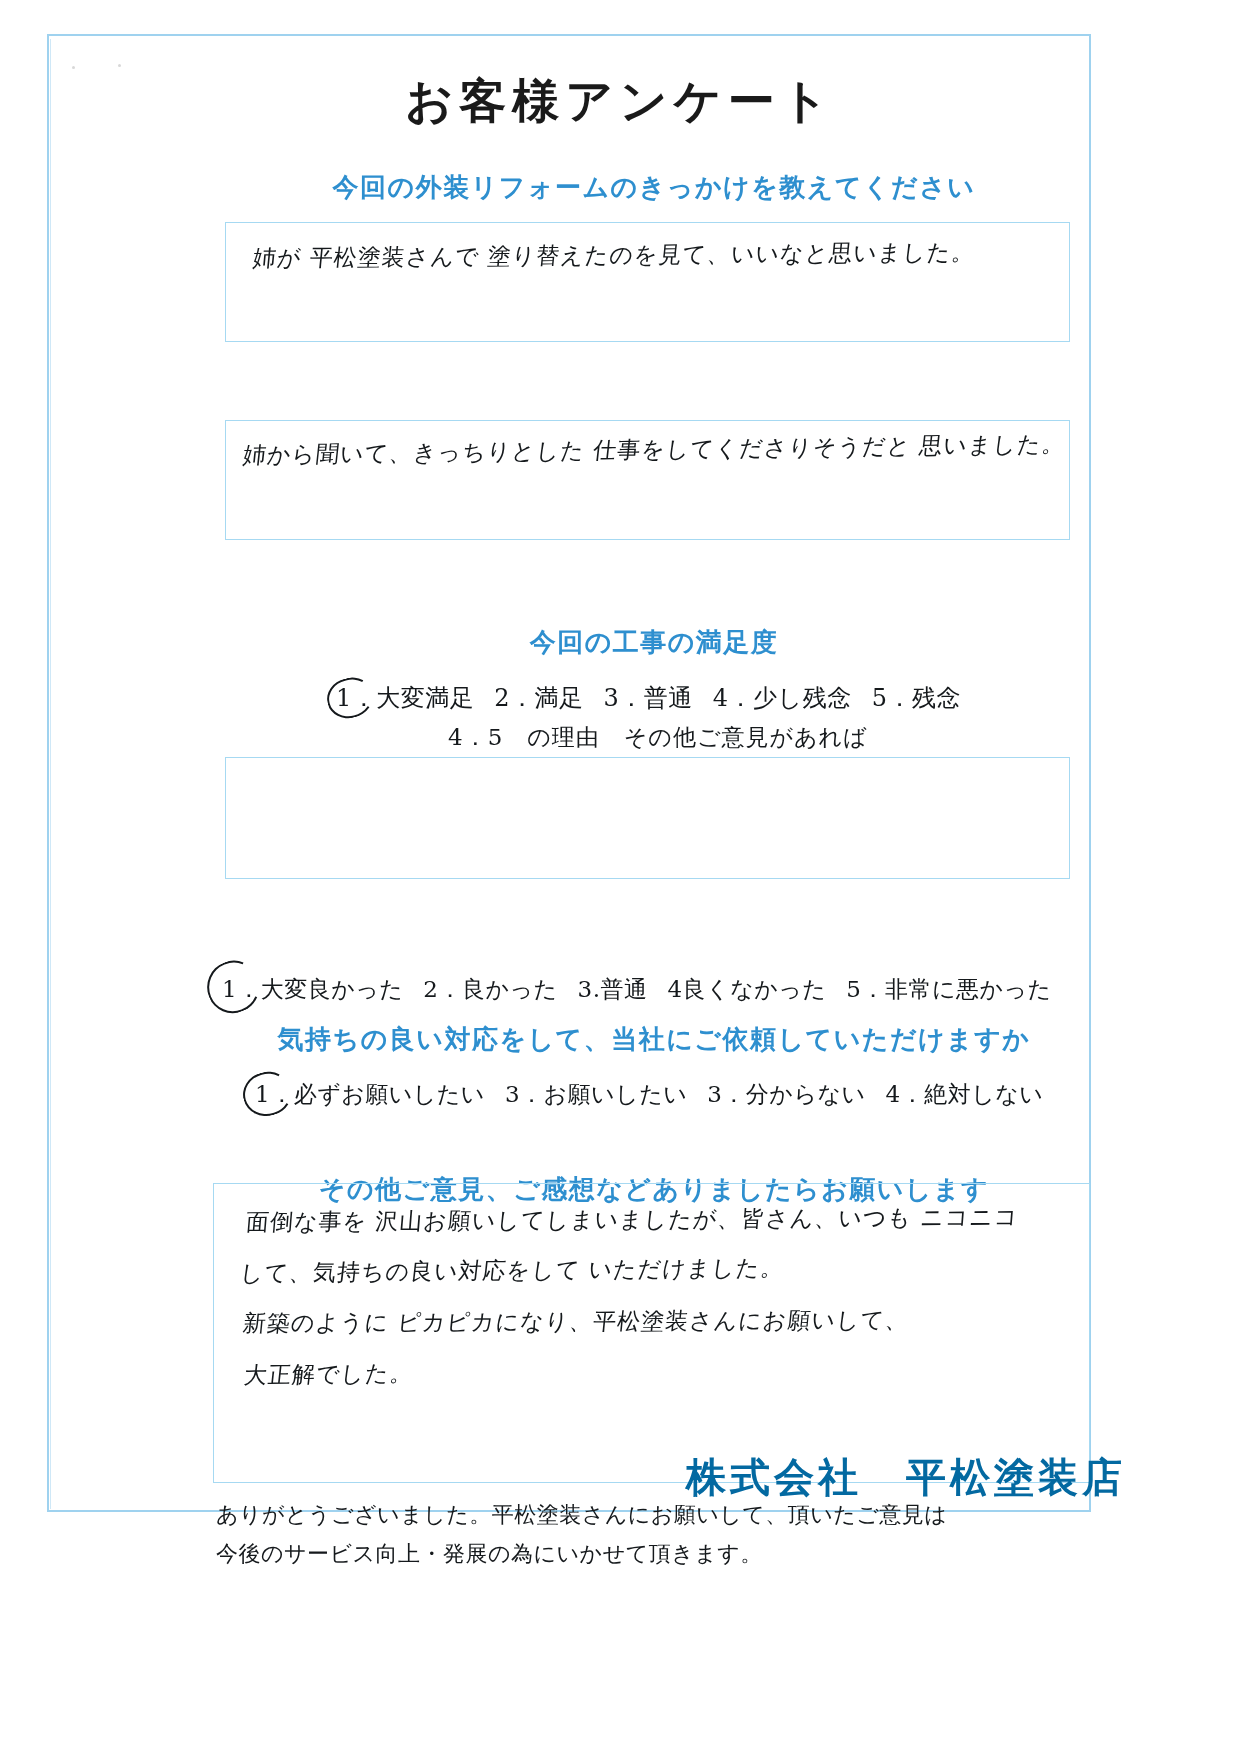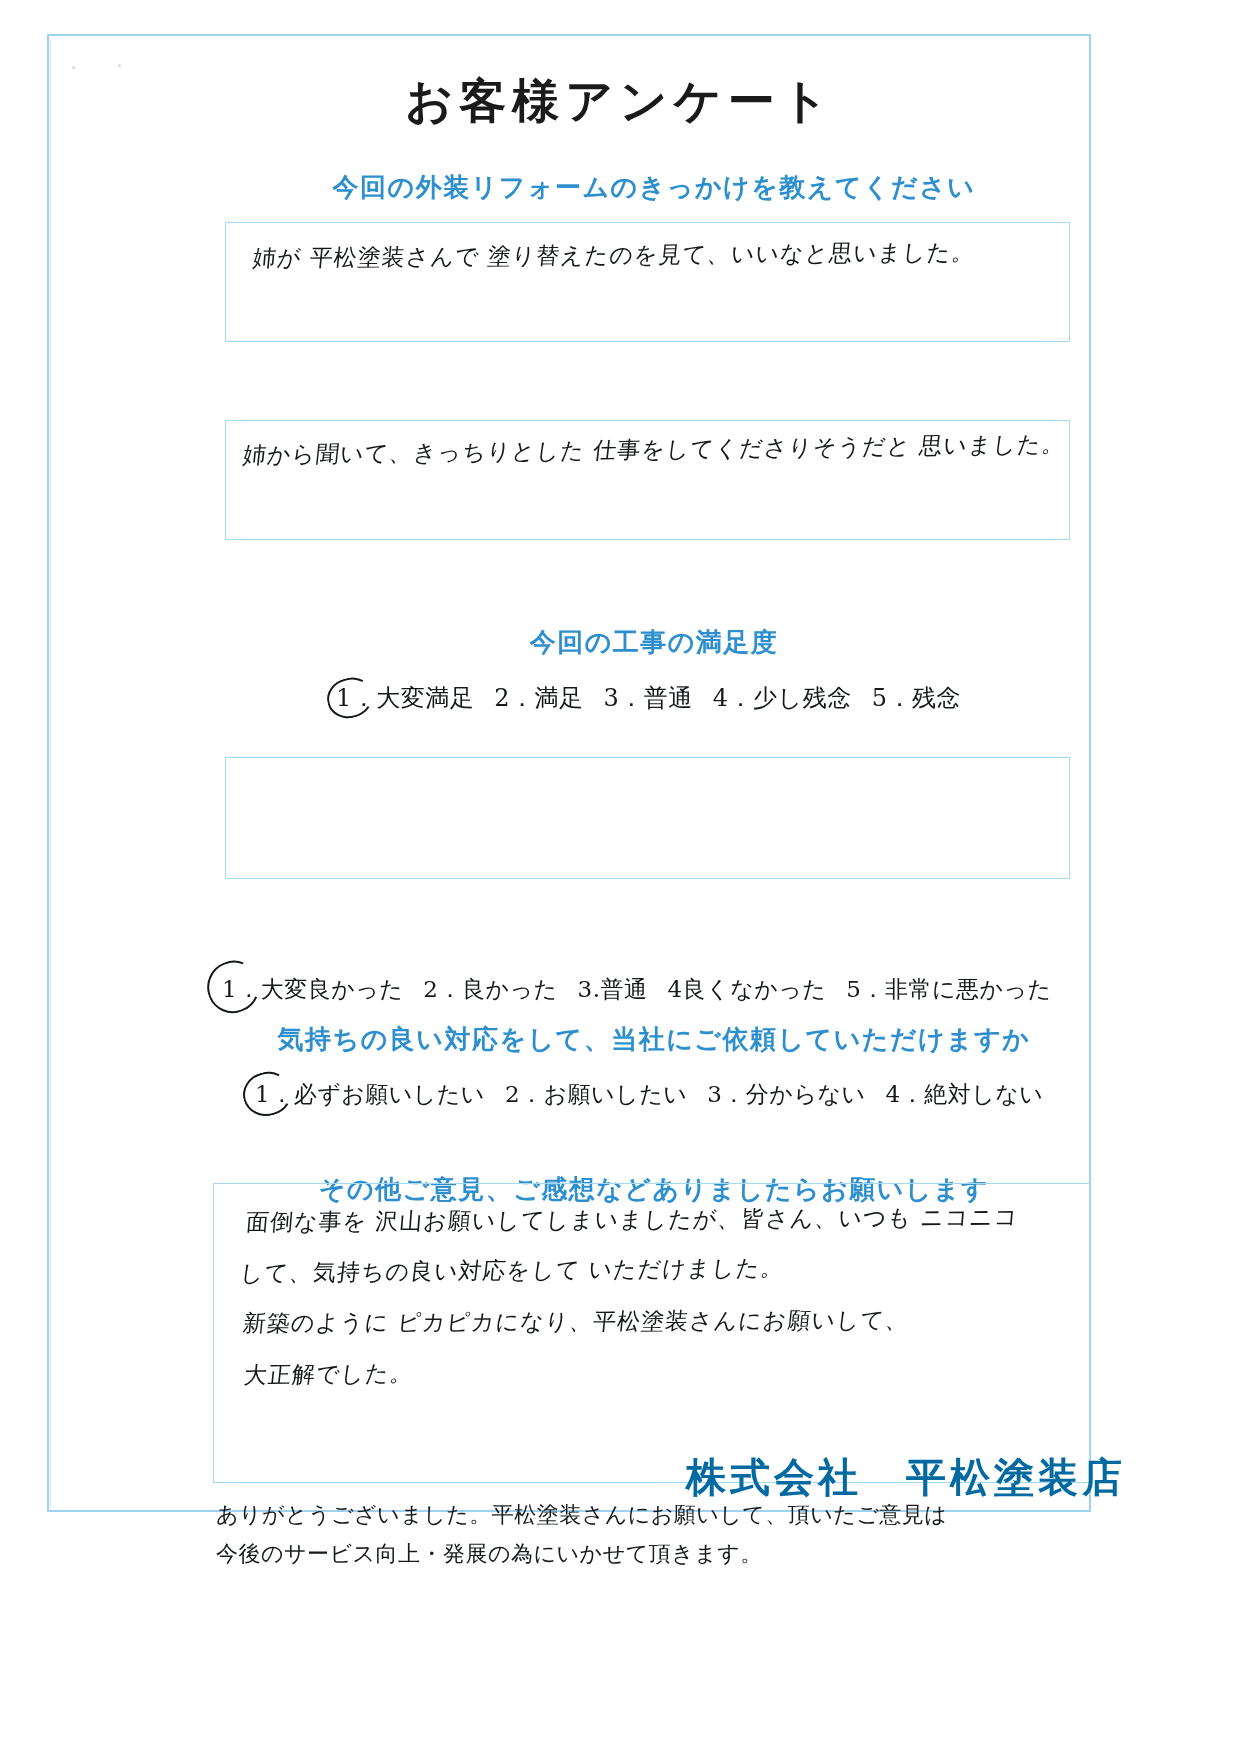--- a/index.html
+++ b/index.html
@@ -186,34 +186,35 @@
   <div class="abox" style="left:225px; top:420px; width:845px; height:120px;"></div>
   <div class="hand l2" style="left:243px; top:440px;">姉から聞いて、きっちりとした 仕事をしてくださりそうだと 思いました。</div>
 
   <div class="qhead" style="top:625px;">今回の工事の満足度</div>
 
   <div class="circlemark" style="left:327px; top:678px;"></div>
   <div class="optrow" style="left:336px; top:682px;">
     <span class="opt">1．大変満足</span><span class="opt">2．満足</span><span class="opt">3．普通</span><span class="opt">4．少し残念</span><span class="opt">5．残念</span>
   </div>
 
+  <div class="subrow" style="left:448px; top:722px;">4．5　の理由　その他ご意見があれば</div>
 
   <div class="abox" style="left:225px; top:757px; width:845px; height:122px;"></div>
 
 
   <div class="circlemark c2" style="left:207px; top:961px;"></div>
   <div class="optrow" style="left:222px; top:974px; font-size:23px;">
     <span class="opt">1．大変良かった</span><span class="opt">2．良かった</span><span class="opt">3.普通</span><span class="opt">4良くなかった</span><span class="opt">5．非常に悪かった</span>
   </div>
 
   <div class="qhead" style="top:1022px;">気持ちの良い対応をして、当社にご依頼していただけますか</div>
 
   <div class="circlemark c3" style="left:243px; top:1072px;"></div>
   <div class="optrow" style="left:255px; top:1079px; font-size:23px;">
-    <span class="opt">1．必ずお願いしたい</span><span class="opt">2．お願いしたい</span><span class="opt">3．分からない</span><span class="opt">4．絶対しない</span>
+    <span class="opt">1．必ずお願いしたい</span><span class="opt">3．お願いしたい</span><span class="opt">3．分からない</span><span class="opt">4．絶対しない</span>
   </div>
 
   <div class="qhead" style="top:1172px;">その他ご意見、ご感想などありましたらお願いします</div>
 
   <div class="abox" style="left:213px; top:1183px; width:877px; height:300px;"></div>
   <div class="hand l3" style="left:246px; top:1207px;">面倒な事を 沢山お願いしてしまいましたが、皆さん、いつも ニコニコ</div>
   <div class="hand l4" style="left:240px; top:1258px;">して、気持ちの良い対応をして いただけました。</div>
   <div class="hand l5" style="left:243px; top:1308px;">新築のように ピカピカになり、平松塗装さんにお願いして、</div>
   <div class="hand l2" style="left:244px; top:1360px;">大正解でした。</div>
 

